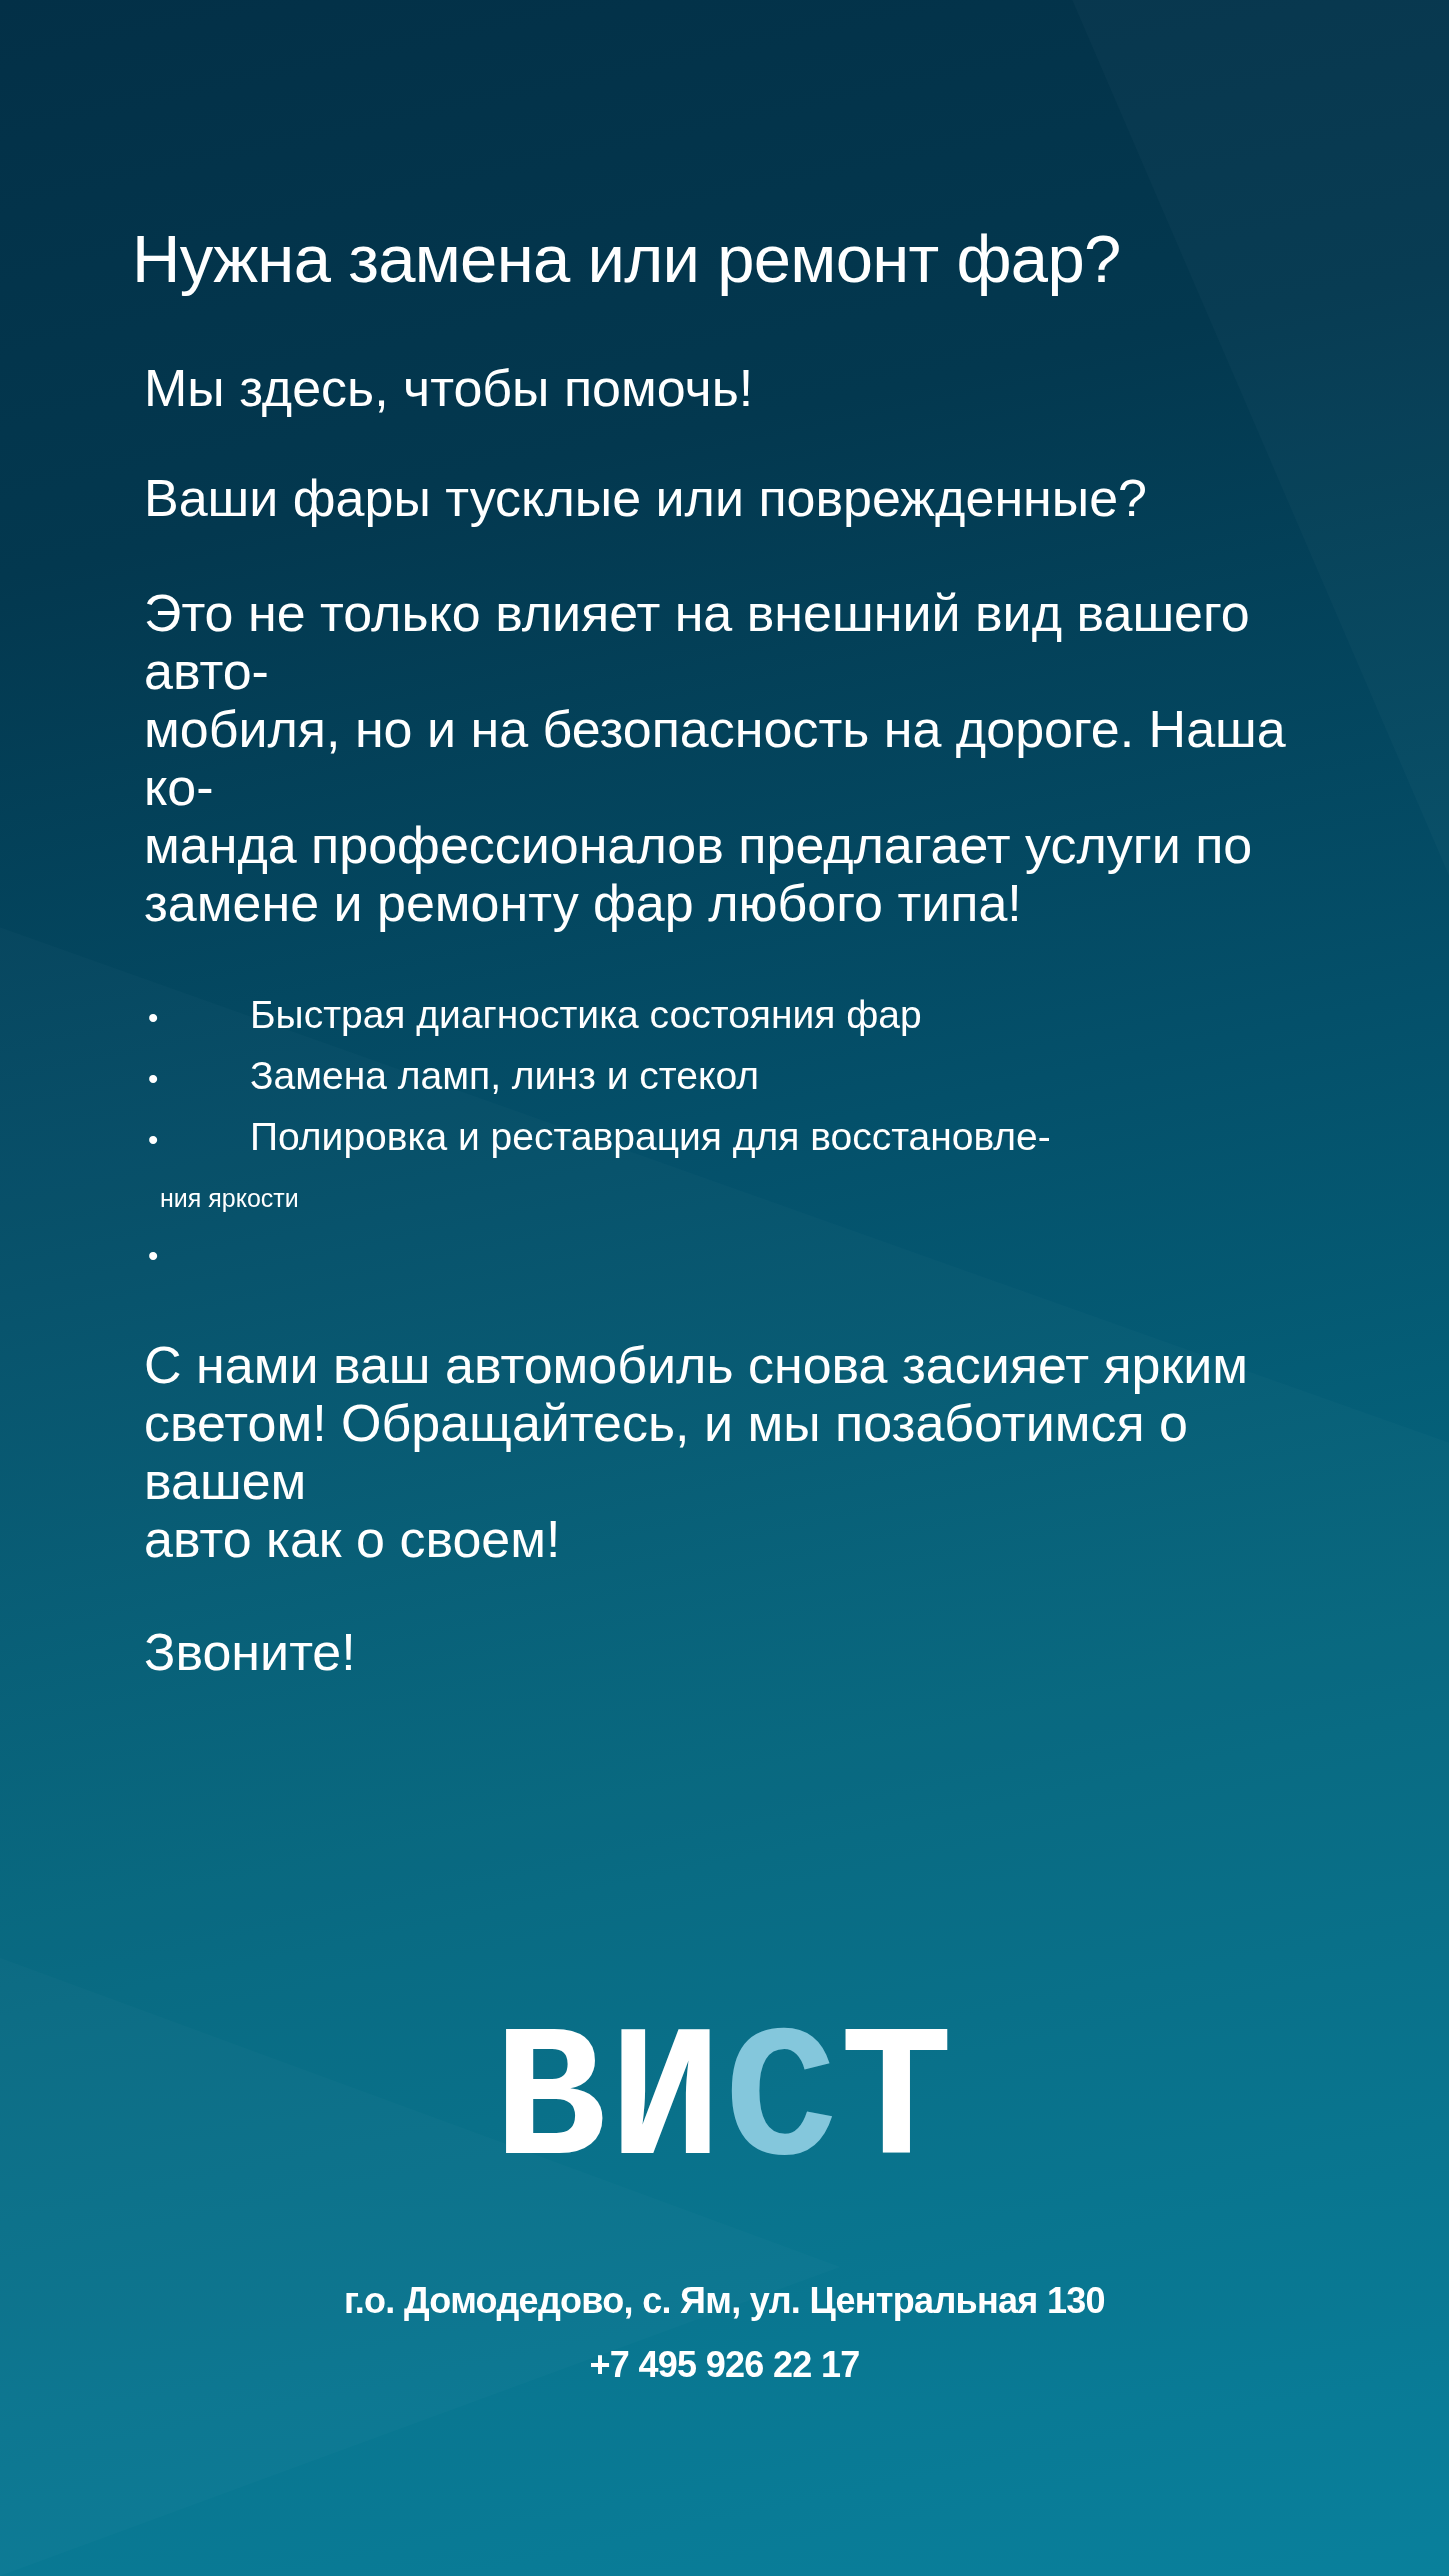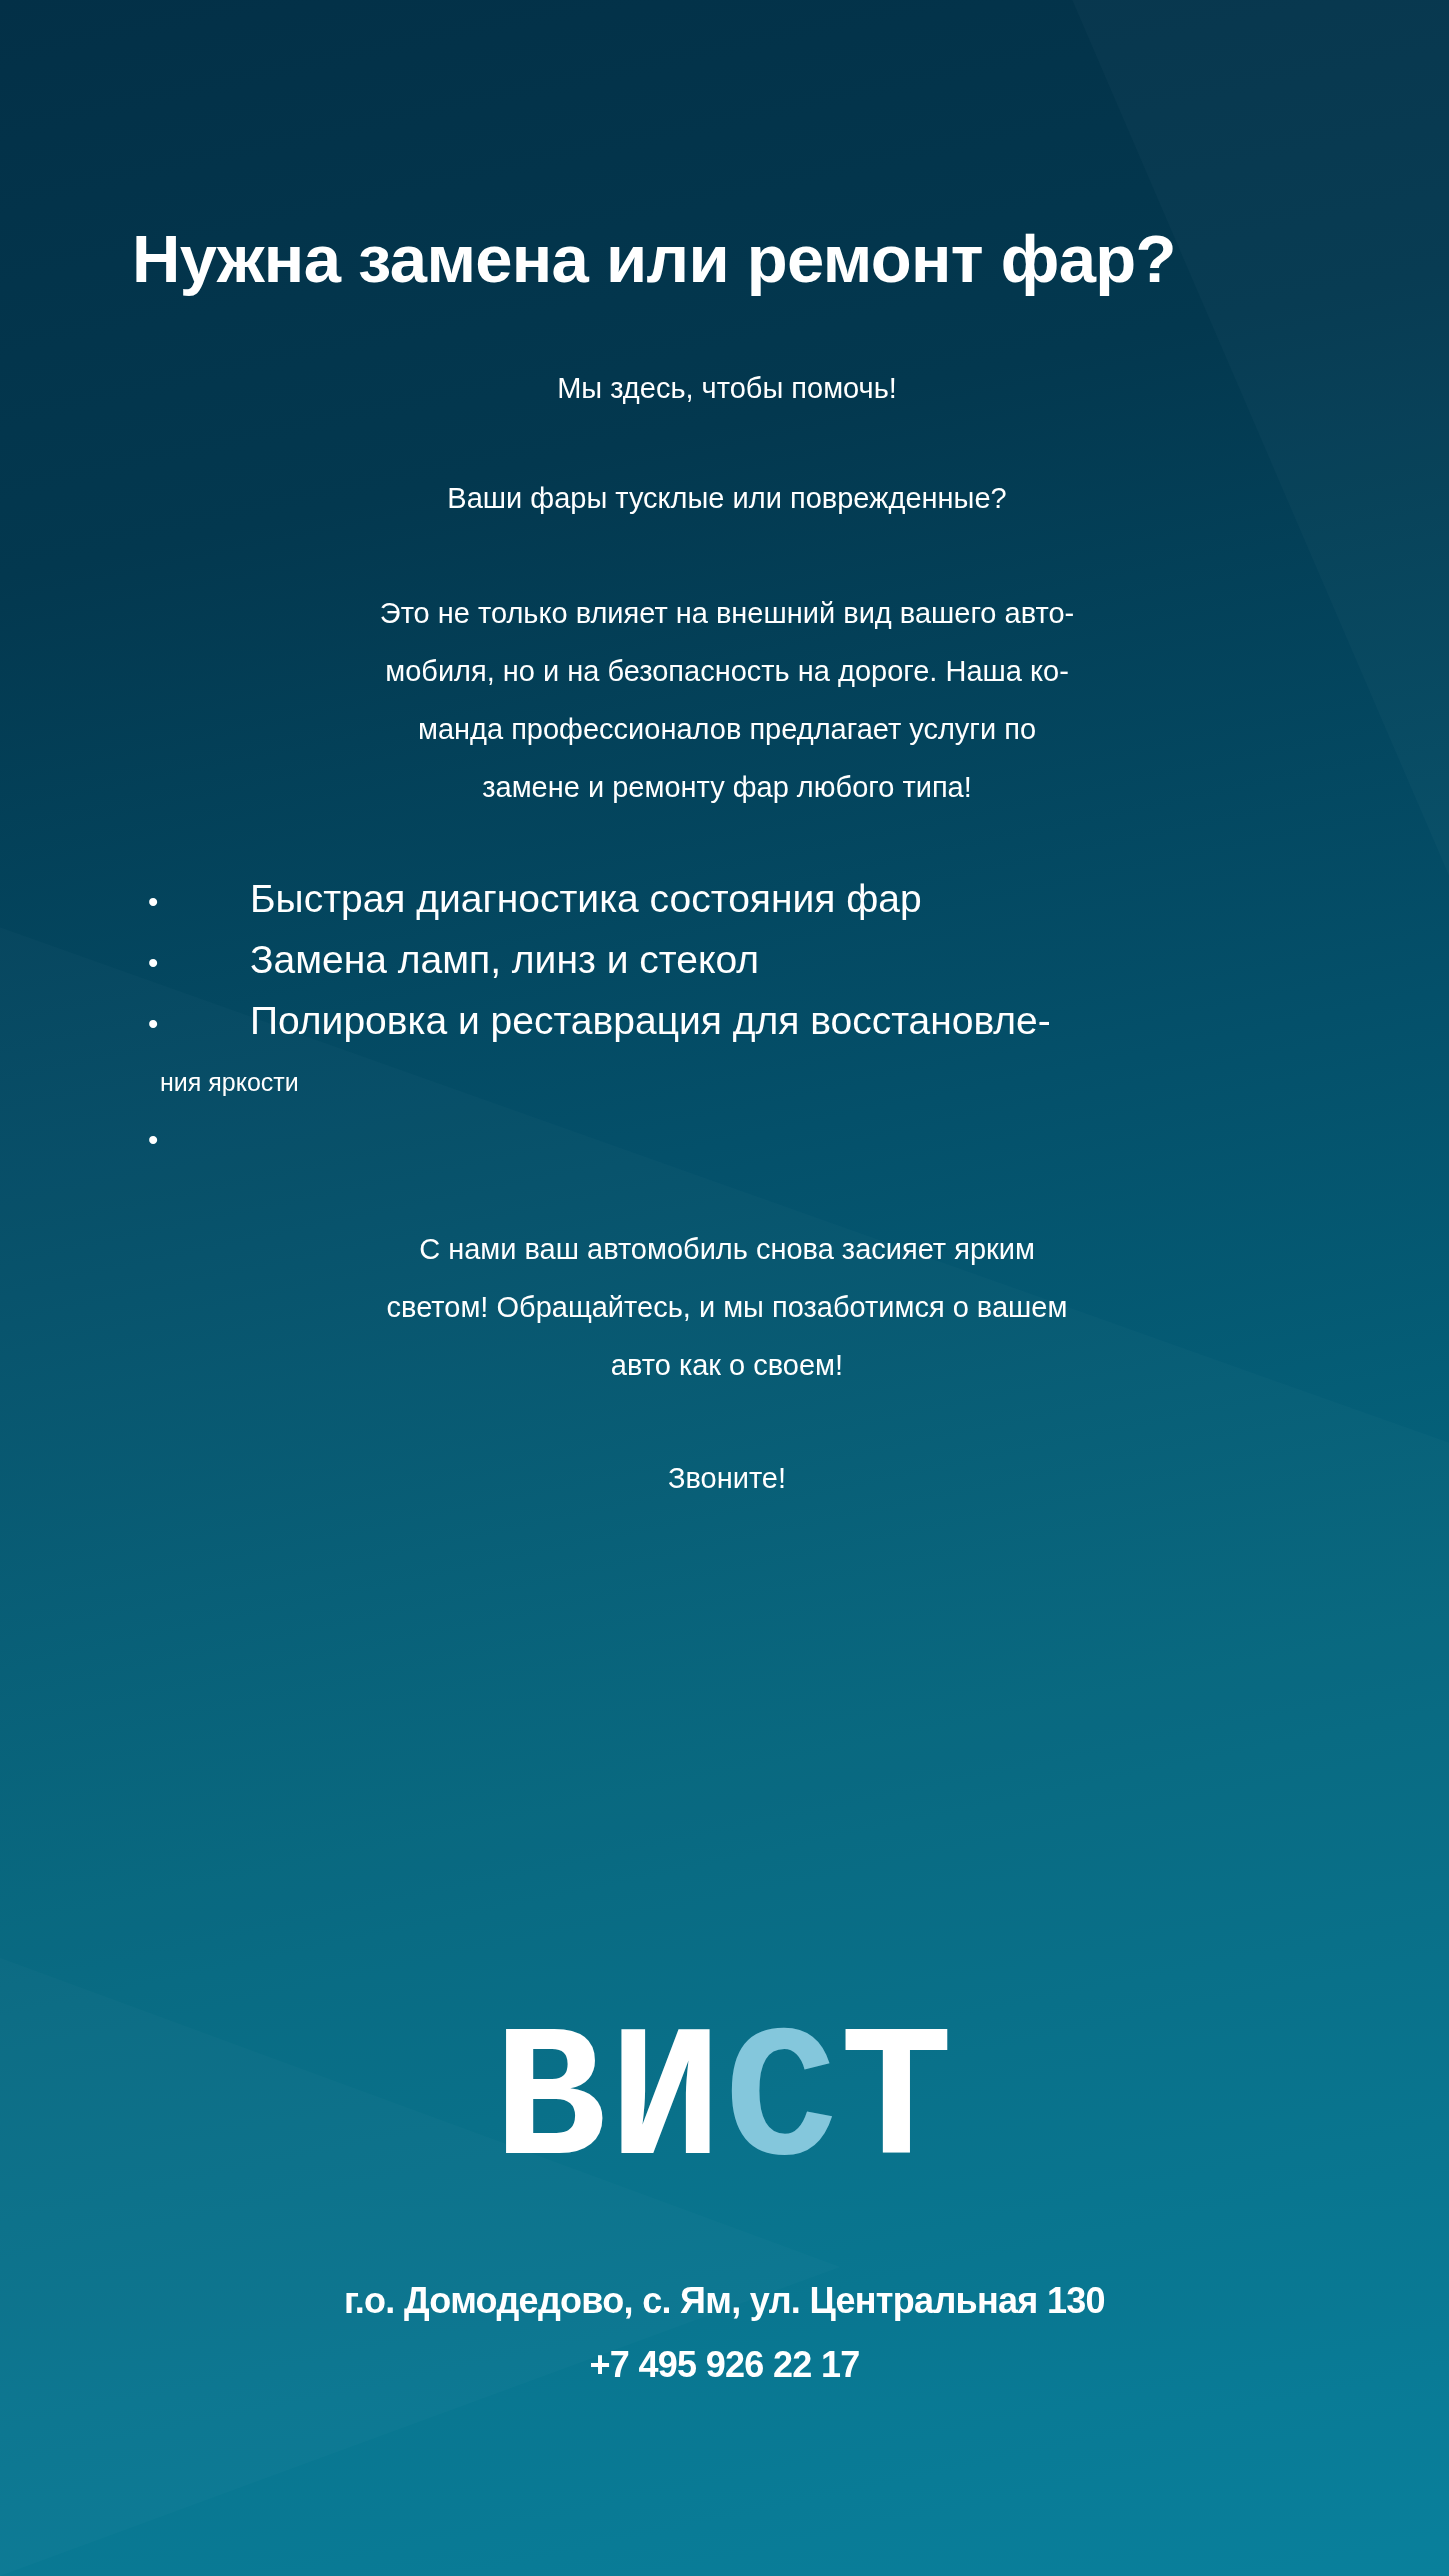--- a/index.html
+++ b/index.html
@@ -41,29 +41,28 @@
   }
 
   .content {
     position: relative;
     padding: 220px 127px 0 132px;
   }
   .title {
     margin: 0 0 62px 0;
     font-size: 67px;
     line-height: 77px;
-    font-weight: 700;
+    font-weight: 400;
     letter-spacing: -0.7px;
   }
   .body-text {
     margin: 12px;
-    font-size: 29px;
+    font-size: 52px;
     line-height: 58px;
     font-weight: 400;
-    text-align: center;
   }
   .multiline { white-space: pre-line; }
 
   .mb-intro1 { margin-bottom: 52px; }
   .mb-intro2 { margin-bottom: 57px; }
   .mb-para   { margin-bottom: 54px; }
   .mb-offers { margin-bottom: 60px; }
 
   .bullets { margin: 0 0 51px 0; }
   .bullet-row {

